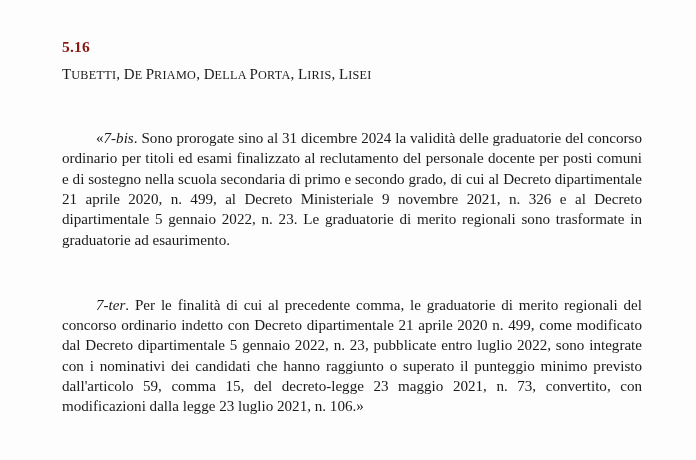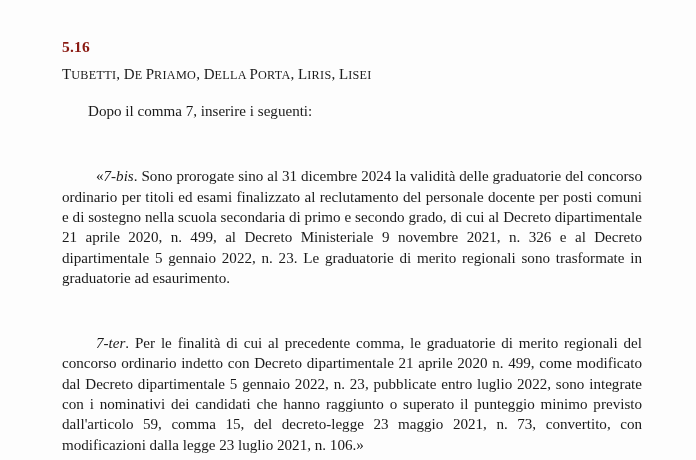--- a/index.html
+++ b/index.html
@@ -77,21 +77,20 @@
 <body>
 
 <div class="page">
 
   <div class="amendment-number">5.16</div>
 
   <div class="signatories">
     <span class="sig-name"><span class="lead">T</span><span class="rest">UBETTI</span></span><span class="rest">, </span><span class="sig-name"><span class="lead">D</span><span class="rest">E </span><span class="lead">P</span><span class="rest">RIAMO</span></span><span class="rest">, </span><span class="sig-name"><span class="lead">D</span><span class="rest">ELLA </span><span class="lead">P</span><span class="rest">ORTA</span></span><span class="rest">, </span><span class="sig-name"><span class="lead">L</span><span class="rest">IRIS</span></span><span class="rest">, </span><span class="sig-name"><span class="lead">L</span><span class="rest">ISEI</span></span>
   </div>
 
-  <p class="body-text intro">Dopo il comma 7, inserire i seguenti:</p>
 
   <p class="body-text para">
     <span class="para-label"><span class="nonitalic">«</span><span>7-bis</span><span class="nonitalic">. </span></span><span>Sono prorogate sino al 31 dicembre 2024 la validità delle graduatorie del concorso ordinario per titoli ed esami finalizzato al reclutamento del personale docente per posti comuni e di sostegno nella scuola secondaria di primo e secondo grado, di cui al Decreto dipartimentale 21 aprile 2020, n. 499, al Decreto Ministeriale 9 novembre 2021, n. 326 e al Decreto dipartimentale 5 gennaio 2022, n. 23. Le graduatorie di merito regionali sono trasformate in graduatorie ad esaurimento.</span>
   </p>
 
   <p class="body-text para">
     <span class="para-label"><span>7-ter</span><span class="nonitalic">. </span></span><span>Per le finalità di cui al precedente comma, le graduatorie di merito regionali del concorso ordinario indetto con Decreto dipartimentale 21 aprile 2020 n. 499, come modificato dal Decreto dipartimentale 5 gennaio 2022, n. 23, pubblicate entro luglio 2022, sono integrate con i nominativi dei candidati che hanno raggiunto o superato il punteggio minimo previsto dall'articolo 59, comma 15, del decreto-legge 23 maggio 2021, n. 73, convertito, con modificazioni dalla legge 23 luglio 2021, n. 106.»</span>
   </p>
 
 </div>

